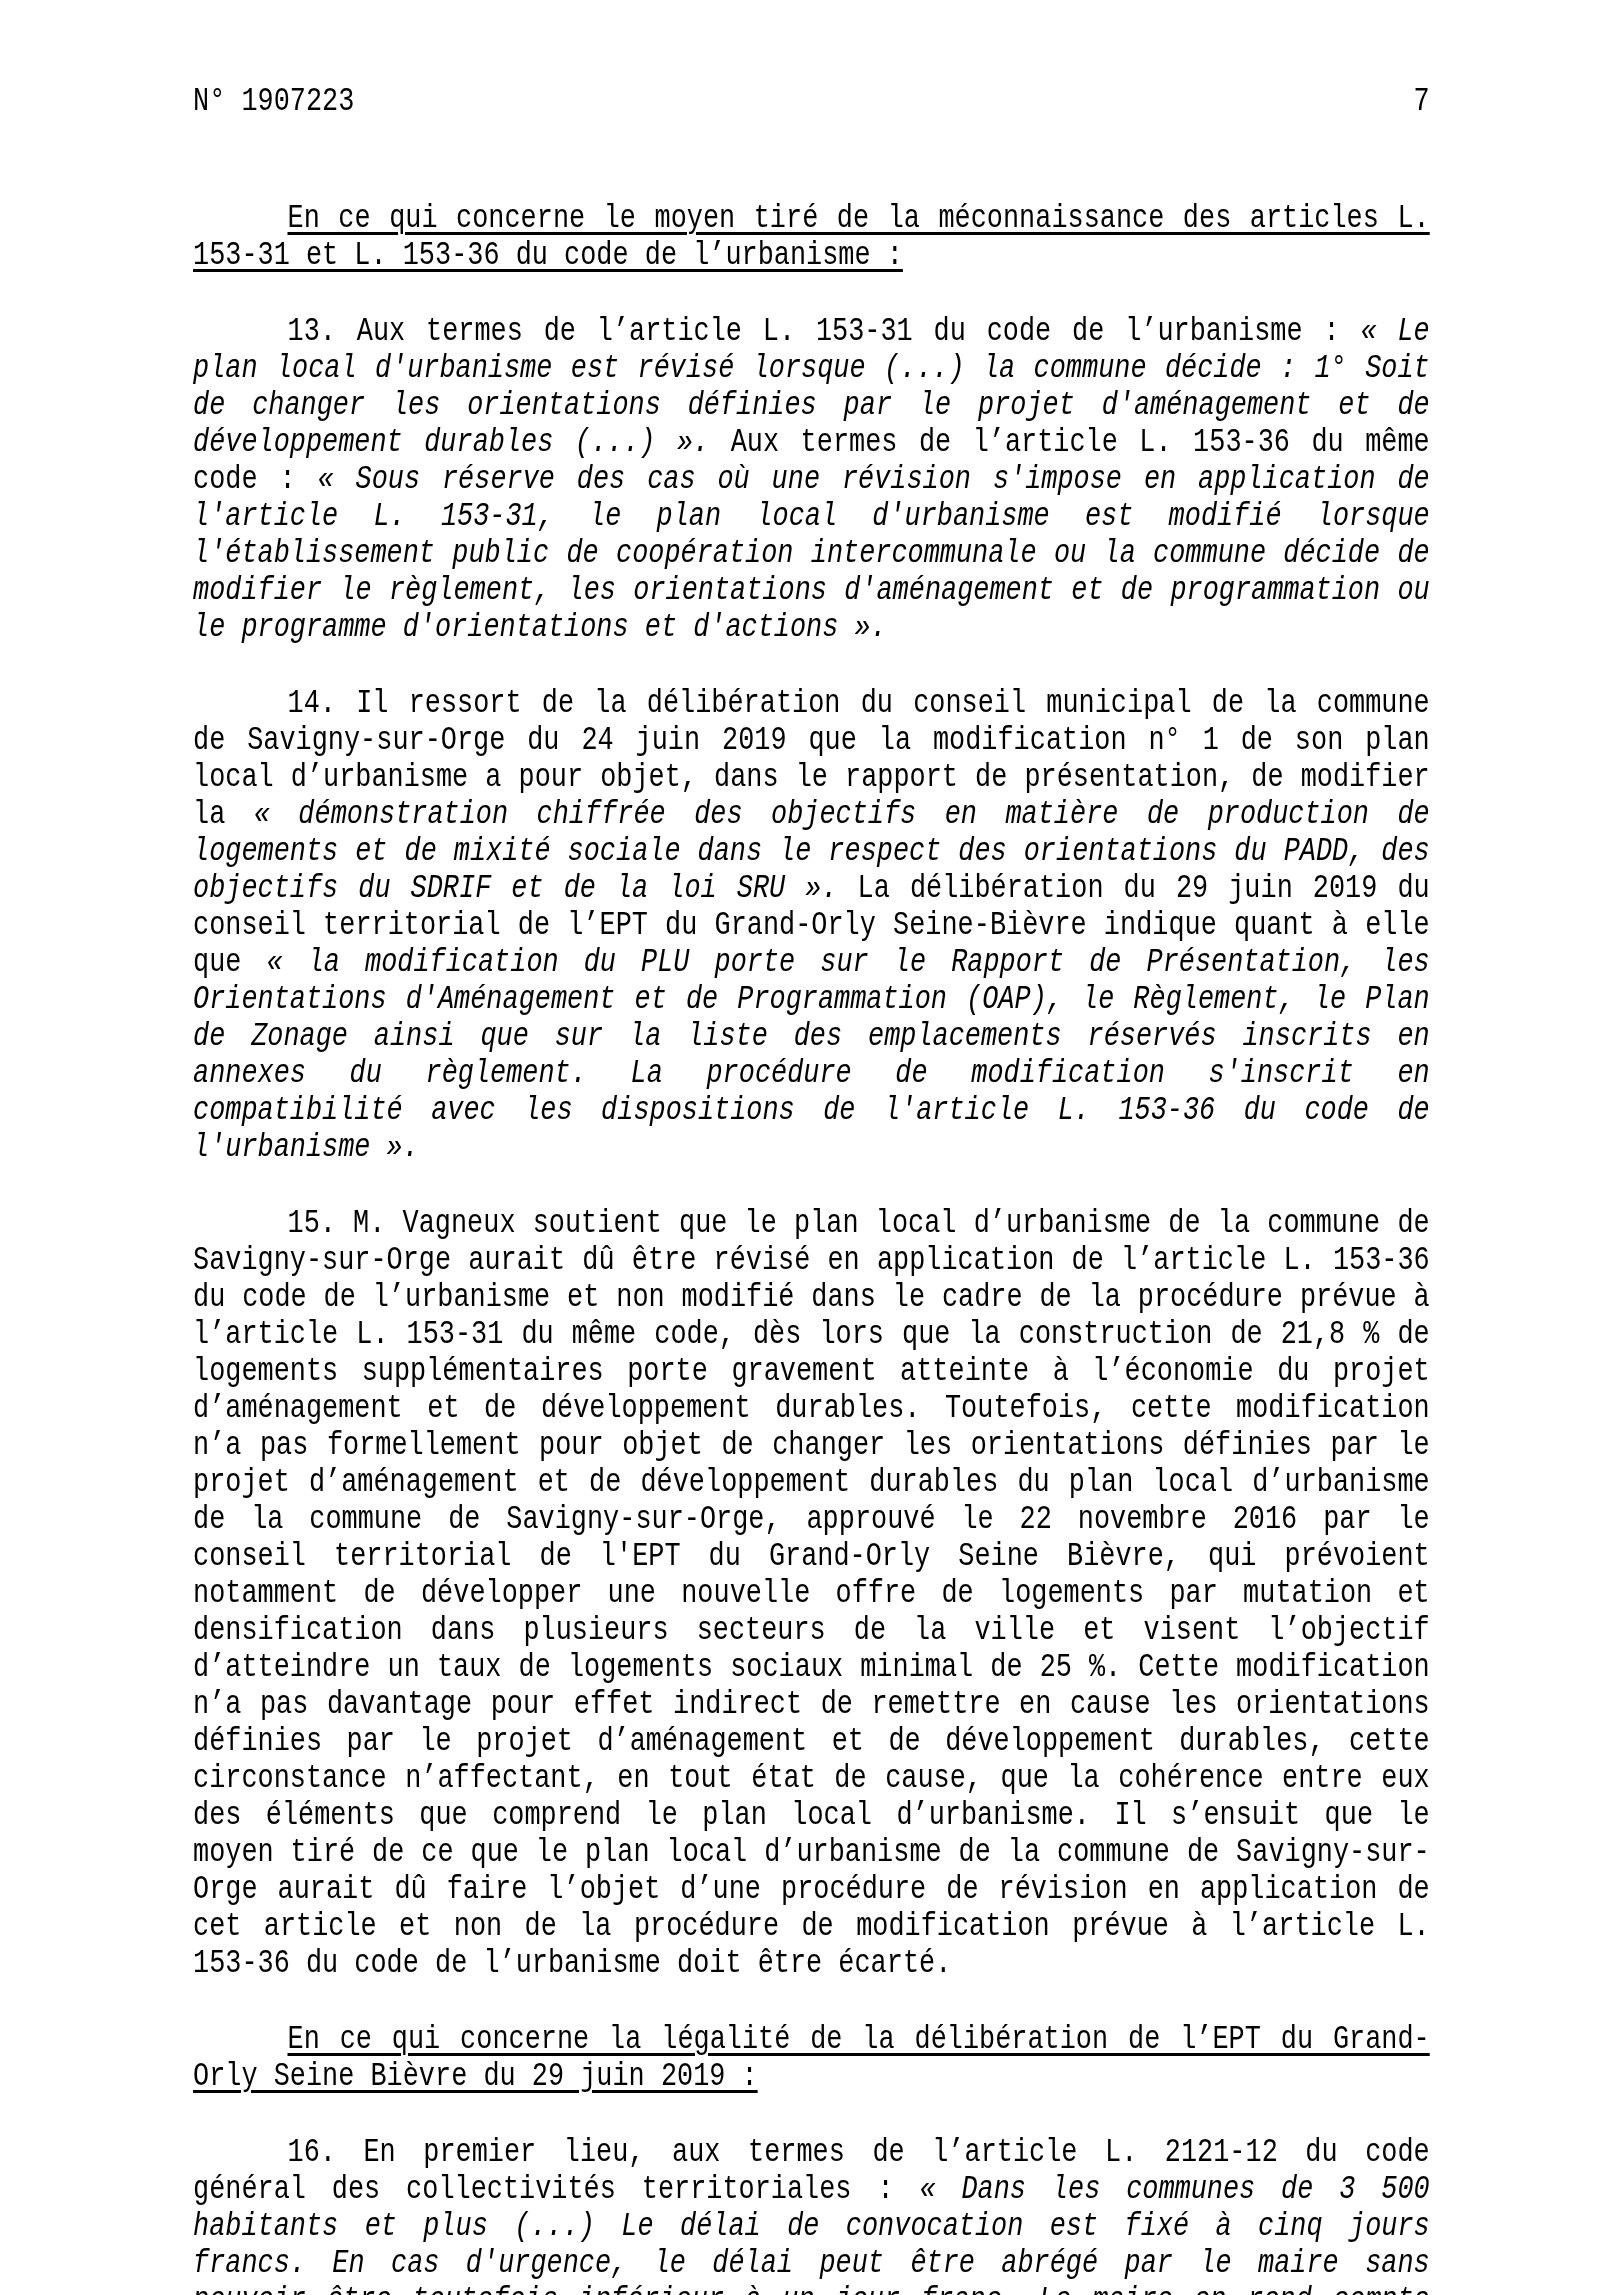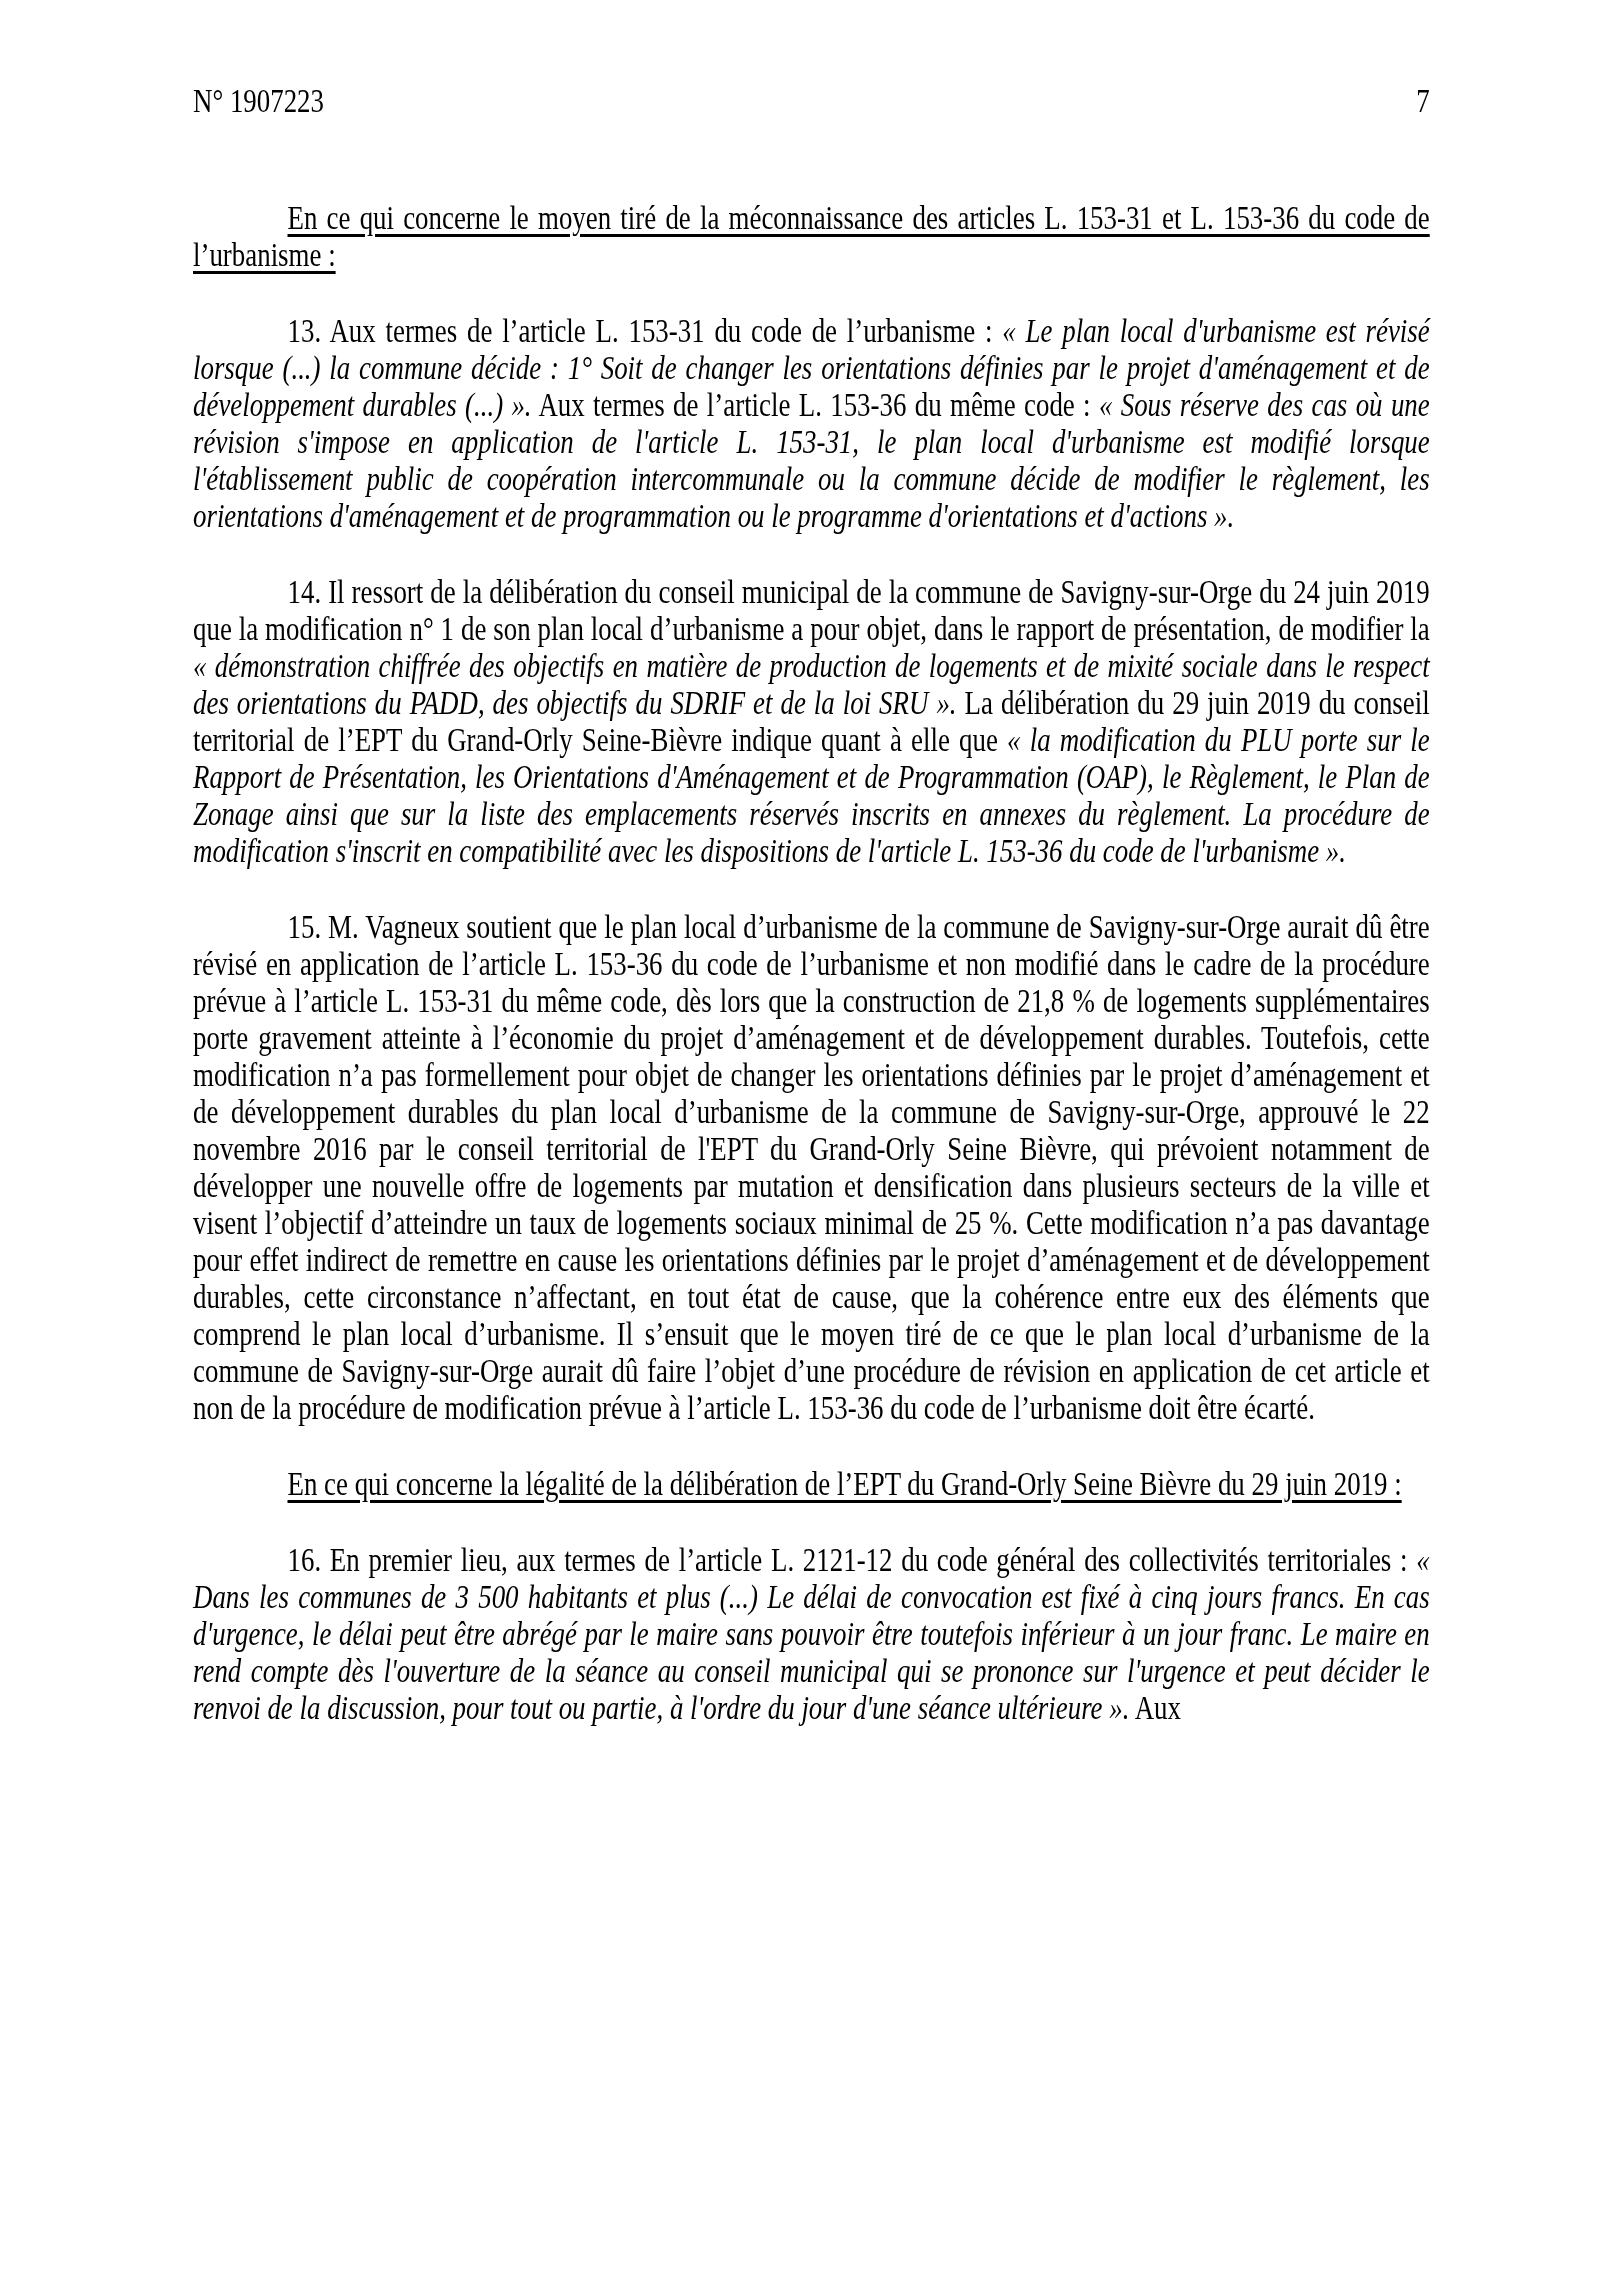--- a/index.html
+++ b/index.html
@@ -2,21 +2,21 @@
 <html lang="fr" style="font-size:10.5px"><head>
 <meta charset="utf-8">
 <style>
   html, body { margin: 0; padding: 0; background: #ffffff; }
   .page {
     position: relative;
     width: 1623px;
     height: 2295px;
     background: #ffffff;
     color: #000000;
-    font-family: Liberation Serif, serif;
+    font-family: Liberation Mono, monospace;
     box-sizing: border-box;
     padding: 83px 0 0 193px;
     overflow: hidden;
   }
   
   .flow {
     width: 1518px;
     transform: scaleX(0.8147);
     transform-origin: 0 0;
   }

